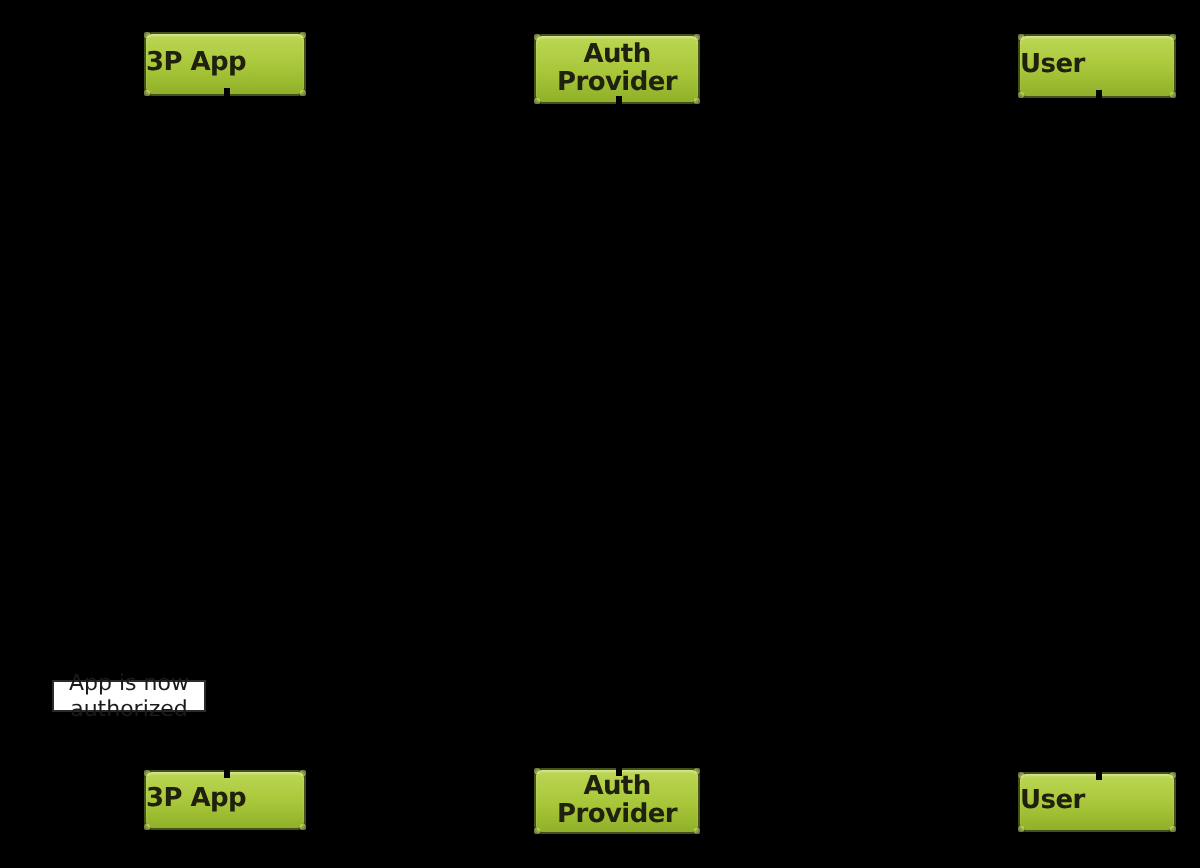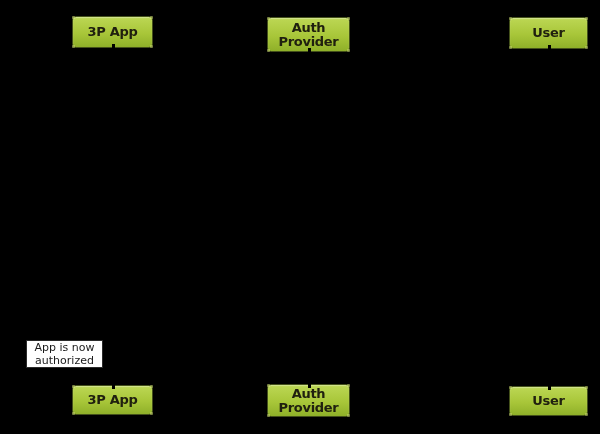--- a/index.html
+++ b/index.html
@@ -19,21 +19,21 @@
     box-sizing:border-box;
     border:1px solid var(--actor-border,#44511a);
     border-radius:4px;
     background:linear-gradient(to bottom,
       var(--actor-gradient-top,#bcd754) 0%,
       var(--actor-gradient-mid,#a8c639) 55%,
       var(--actor-gradient-bottom,#8fb029) 100%);
     box-shadow:inset 0 1px 1px rgba(255,255,255,0.35);
     display:flex;
     align-items:center;
-    justify-content:center;
+    justify-content:flex-start;
     text-align:center;
   }
   .actor-label{
     font-weight:bold;
     font-size:13px;
     line-height:14px;
     letter-spacing:-0.3px;
     color:var(--actor-text,#20200f);
     white-space:pre-line;
   }
@@ -69,21 +69,21 @@
   .h-tl{left:-1px;top:-1px;}
   .h-tr{right:-1px;top:-1px;}
   .h-bl{left:-1px;bottom:-1px;}
   .h-br{right:-1px;bottom:-1px;}
 
   .note{
     position:absolute;
     left:26px;
     top:340px;
     width:77px;
-    height:28px;
+    height:16px;
     box-sizing:border-box;
     background:var(--note-bg,#fff);
     border:1px solid var(--note-border,#2b2b2b);
     display:flex;
     align-items:center;
     justify-content:center;
   }
   .note-text{
     font-size:11px;
     line-height:13px;

